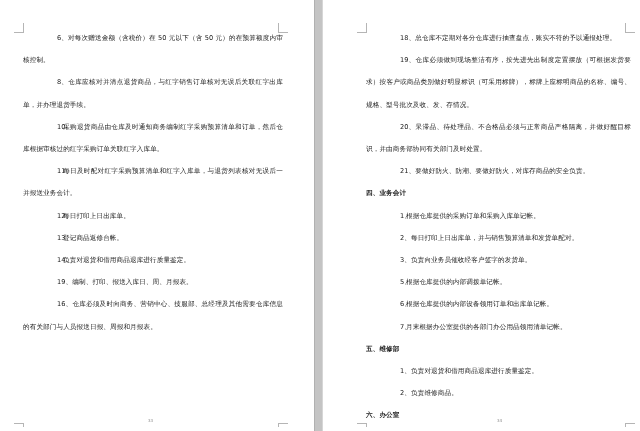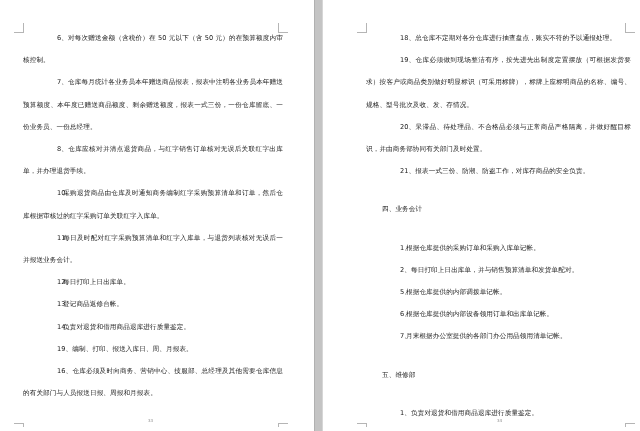--- a/index.html
+++ b/index.html
@@ -15,37 +15,36 @@
   .c-tr { border-left-width:1px; border-bottom-width:1px; }
   .c-bl { border-right-width:1px; border-top-width:1px; }
   .c-br { border-left-width:1px; border-top-width:1px; }
   .text { position:absolute; font-size:6.6px; line-height:22.2px; letter-spacing:0.1px; }
   #left-text { left:23px; top:27px; width:260px; }
   #right-text { left:34px; top:27px; width:265px; }
   .p { margin:0; text-indent:17px; text-align:justify; }
   .p.item { text-indent:17px; }
   .p .num { display:inline-block; }
   .p .num.wide { width:23px; }
-  .h { margin:16px; font-weight:normal; text-indent:0; }
+  .h { margin:0; font-weight:bold; text-indent:0; }
   .pn { position:absolute; bottom:4px; font-size:4px; color:#888; }
   #pn-left { left:148px; }
   #pn-right { left:165px; }
 </style>
 </head>
 <body>
 
 <div class="page" id="page-left">
   <div class="corner c-tl" style="left:14px; top:23px;"></div>
   <div class="corner c-tr" style="left:278px; top:23px;"></div>
   <div class="corner c-bl" style="left:14px; top:423px;"></div>
   <div class="corner c-br" style="left:278px; top:423px;"></div>
 
   <div class="text" id="left-text">
     <p class="p"><span class="num">6、</span><span>对每次赠送金额（含税价）在 50 元以下（含 50 元）的在预算额度内审核控制。</span></p>
-    <p class="p"><span class="num">7、</span><span>仓库每月统计各业务员本年赠送商品报表，报表中注明各业务员本年赠送预算额度、本年度已赠送商品额度、剩余赠送额度，报表一式三份，一份仓库留底、一份业务员、一份总经理。</span></p>
     <p class="p"><span class="num">8、</span><span>仓库应核对并清点退货商品，与红字销售订单核对无误后关联红字出库单，并办理退货手续。</span></p>
     <p class="p"><span class="num wide">10、</span><span>采购退货商品由仓库及时通知商务编制红字采购预算清单和订单，然后仓库根据审核过的红字采购订单关联红字入库单。</span></p>
     <p class="p"><span class="num wide">11、</span><span>每日及时配对红字采购预算清单和红字入库单，与退货列表核对无误后一并报送业务会计。</span></p>
     <p class="p"><span class="num wide">12、</span><span>每日打印上日出库单。</span></p>
     <p class="p"><span class="num wide">13、</span><span>登记商品返修台帐。</span></p>
     <p class="p"><span class="num wide">14、</span><span>负责对退货和借用商品退库进行质量鉴定。</span></p>
     <p class="p"><span class="num">19、</span><span>编制、打印、报送入库日、周、月报表。</span></p>
     <p class="p"><span class="num">16、</span><span>仓库必须及时向商务、营销中心、技服部、总经理及其他需要仓库信息的有关部门与人员报送日报、周报和月报表。</span></p>
 
   </div>
@@ -58,25 +57,26 @@
 <div class="page" id="page-right">
   <div class="corner c-tl" style="left:25px; top:23px;"></div>
   <div class="corner c-tr" style="left:293px; top:23px;"></div>
   <div class="corner c-bl" style="left:25px; top:423px;"></div>
   <div class="corner c-br" style="left:293px; top:423px;"></div>
 
   <div class="text" id="right-text">
     <p class="p"><span class="num">18、</span><span>总仓库不定期对各分仓库进行抽查盘点，账实不符的予以通报处理。</span></p>
     <p class="p"><span class="num">19、</span><span>仓库必须做到现场整洁有序，按先进先出制度定置摆放（可根据发货要求）按客户或商品类别做好明显标识（可采用标牌），标牌上应标明商品的名称、编号、规格、型号批次及收、发、存情况。</span></p>
     <p class="p"><span class="num">20、</span><span>呆滞品、待处理品、不合格品必须与正常商品严格隔离，并做好醒目标识，并由商务部协同有关部门及时处置。</span></p>
-    <p class="p"><span class="num">21、</span><span>报表一式三份、防潮、防盗工作，对库存商品的安全负责。</span></p>
+    <p class="p"><span class="num">21、</span><span>要做好防火、防潮、要做好防火，对库存商品的安全负责。</span></p>
 
     <p class="h">四、业务会计</p>
     <p class="p item"><span class="num wide">1、</span><span>根据仓库提供的采购订单和采购入库单记帐。</span></p>
     <p class="p item"><span class="num">2、</span><span>每日打印上日出库单，并与销售预算清单和发货单配对。</span></p>
+    <p class="p item"><span class="num">3、</span><span>负责向业务员催收经客户签字的发货单。</span></p>
     <p class="p item"><span class="num wide">5、</span><span>根据仓库提供的内部调拨单记帐。</span></p>
     <p class="p item"><span class="num wide">6、</span><span>根据仓库提供的内部设备领用订单和出库单记帐。</span></p>
     <p class="p item"><span class="num wide">7、</span><span>月末根据办公室提供的各部门办公用品领用清单记帐。</span></p>
 
     <p class="h">五、维修部</p>
     <p class="p item"><span class="num">1、</span><span>负责对退货和借用商品退库进行质量鉴定。</span></p>
     <p class="p item"><span class="num">2、</span><span>负责维修商品。</span></p>
 
     <p class="h">六、办公室</p>
   </div>

